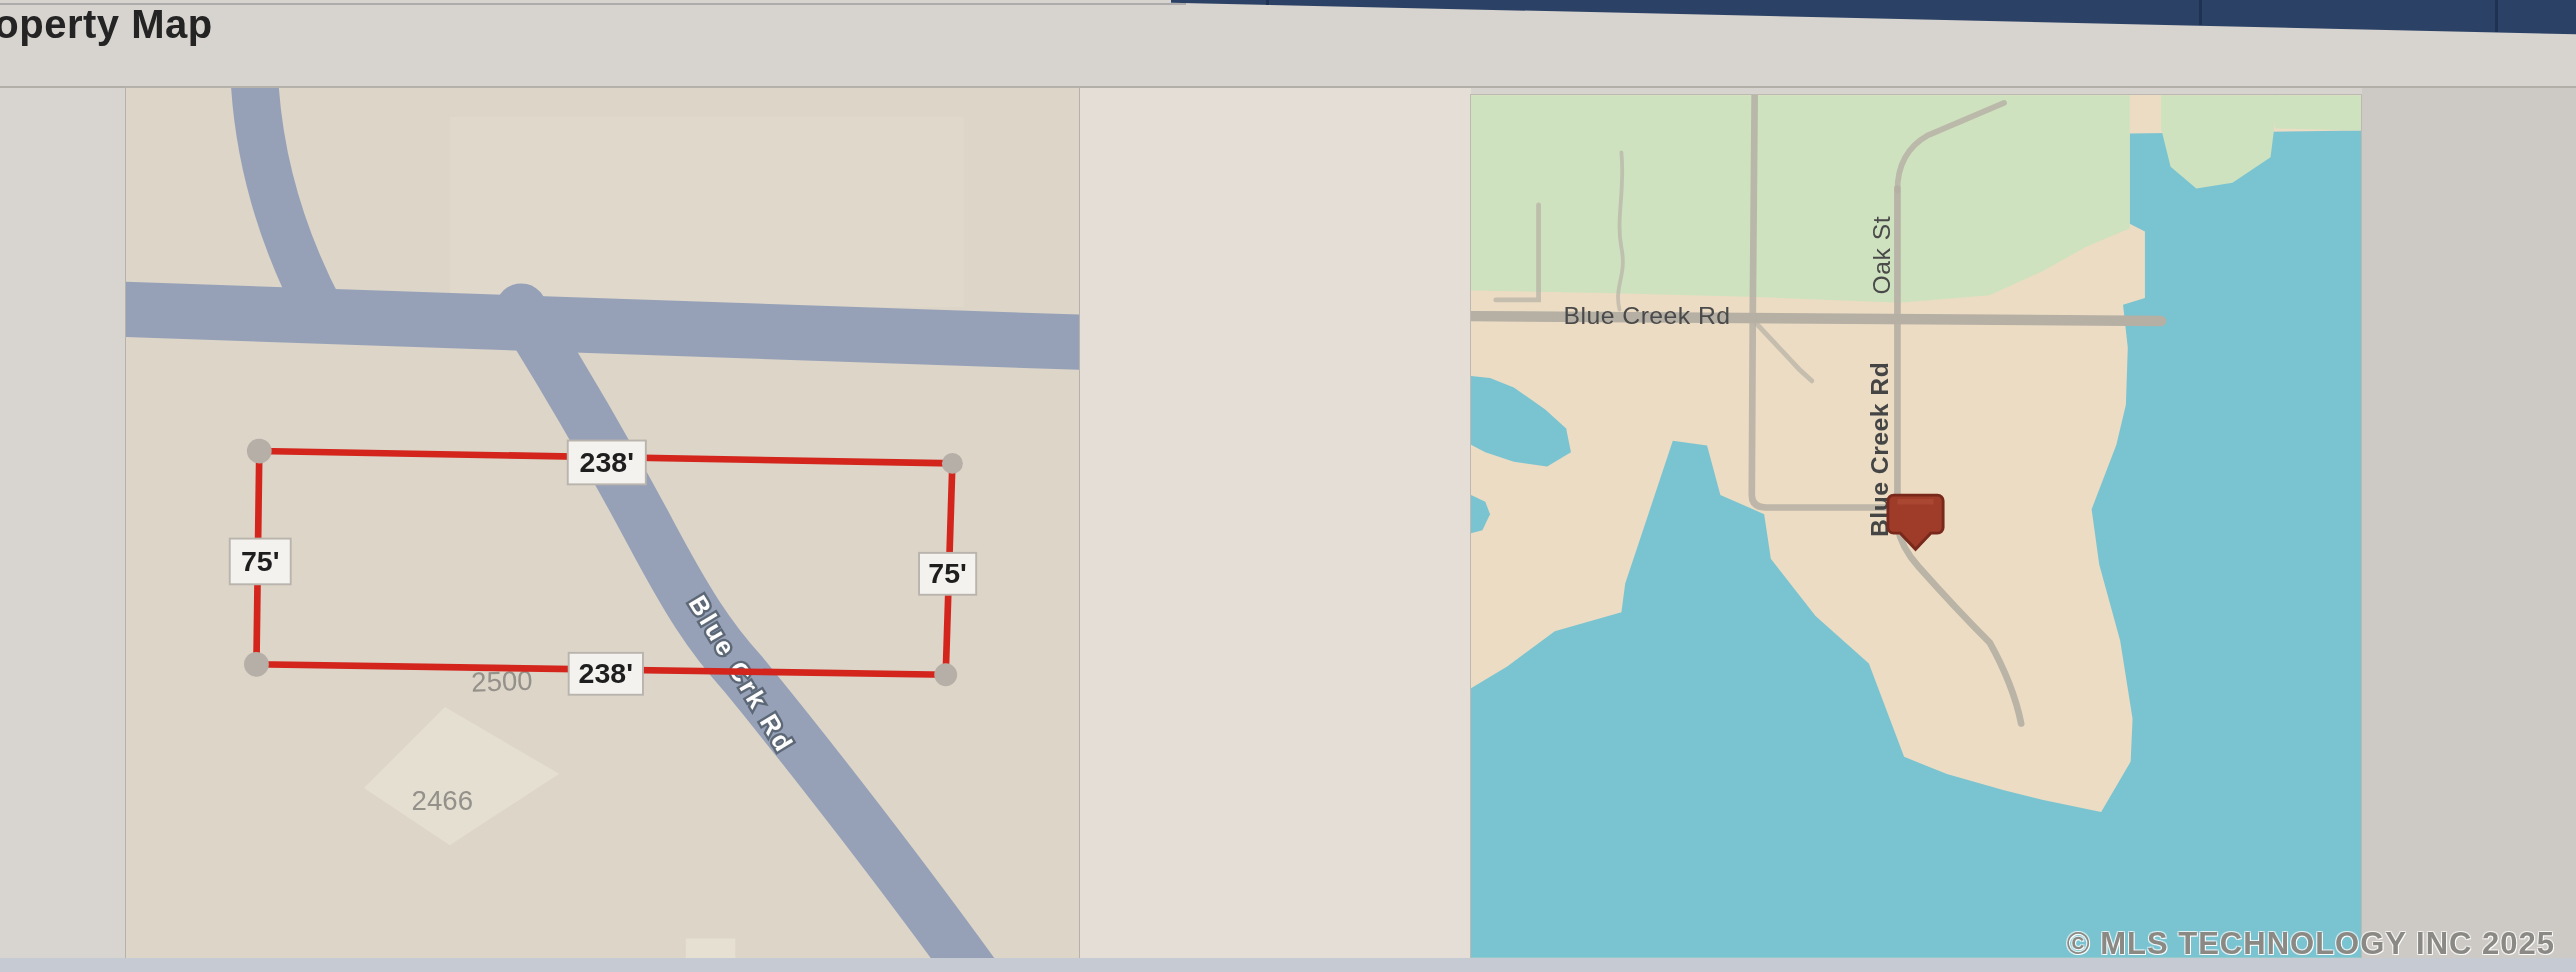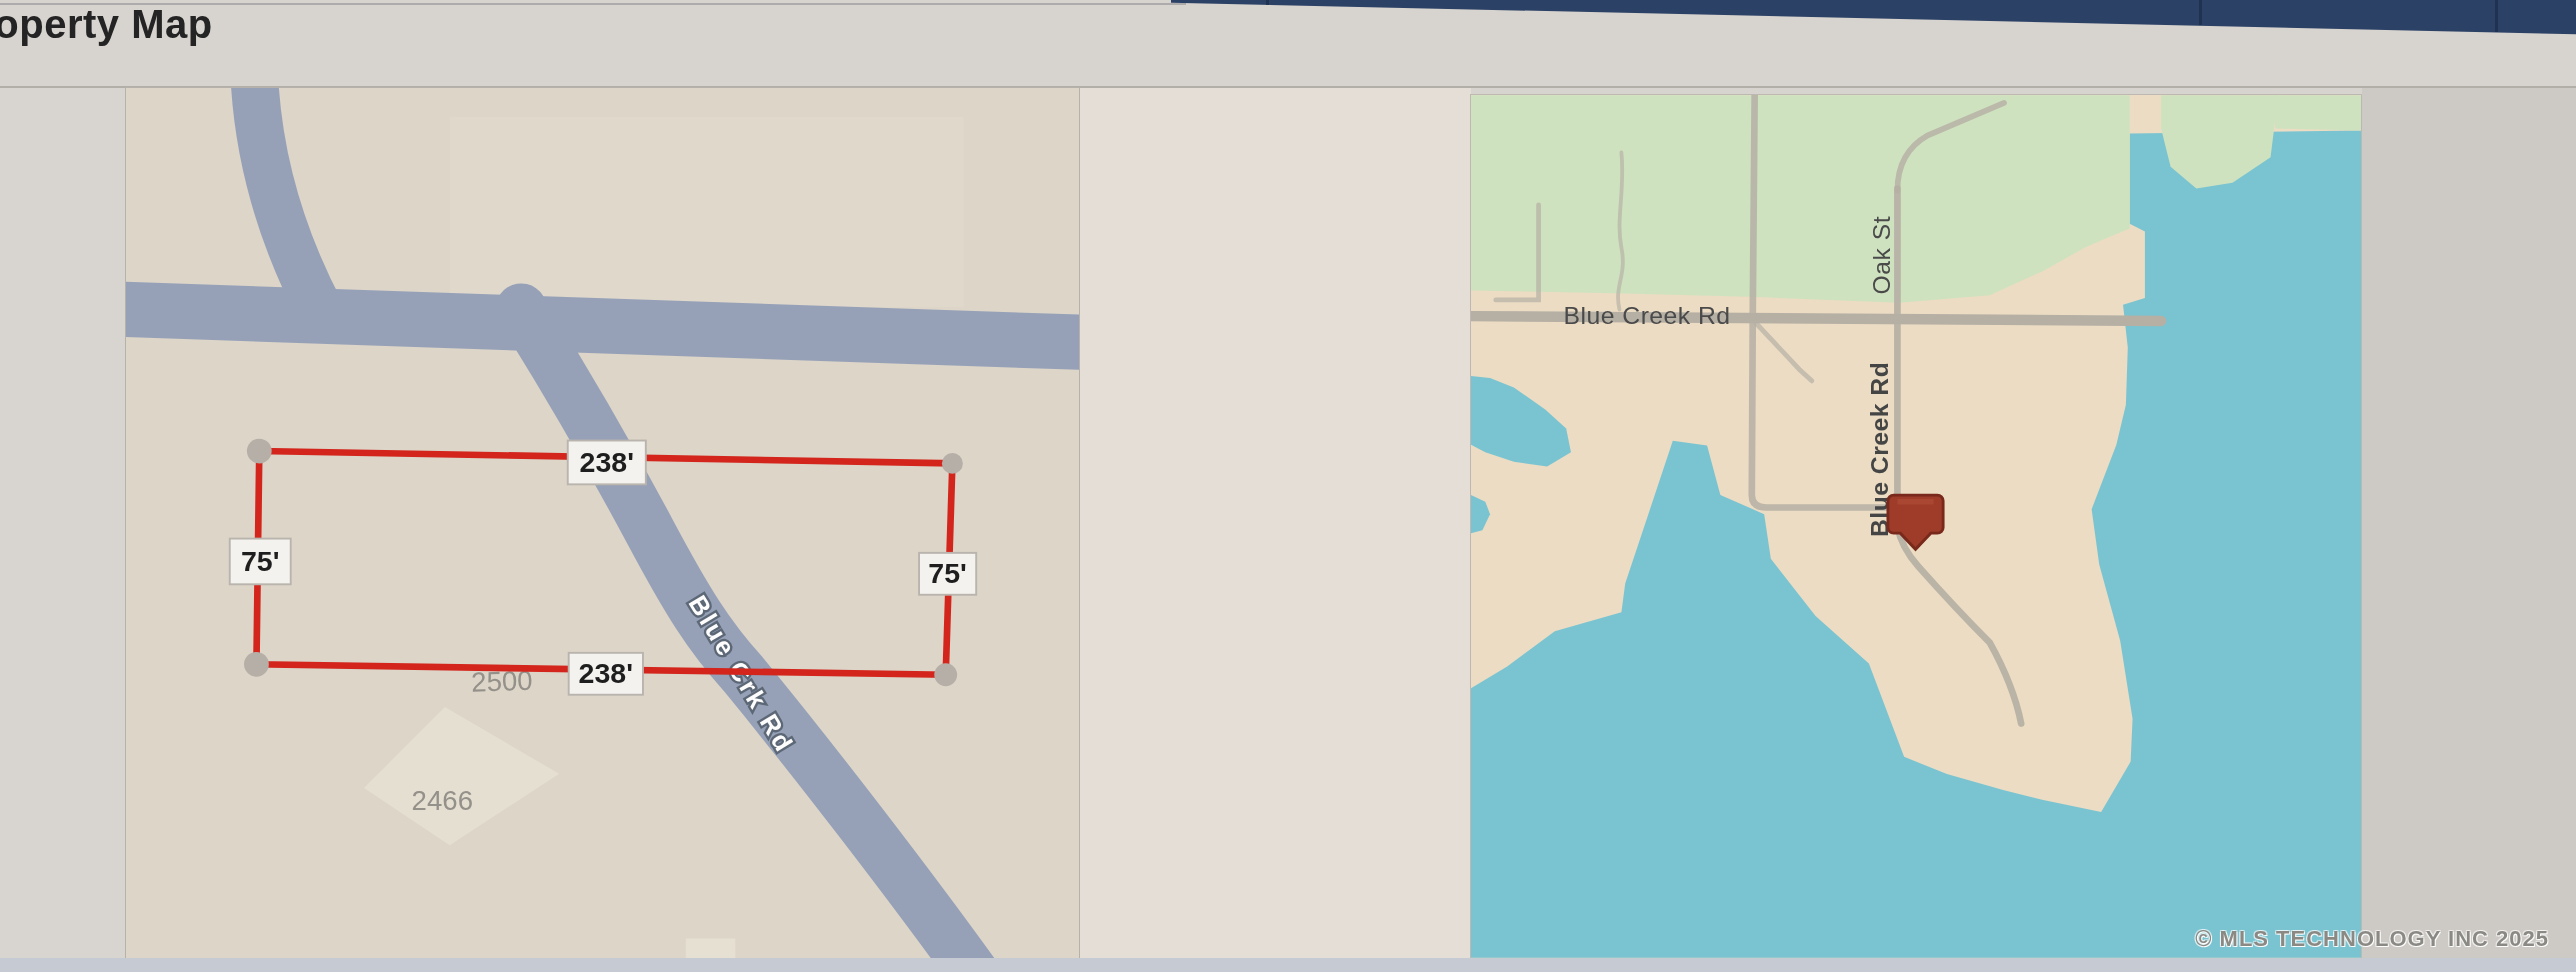--- a/index.html
+++ b/index.html
@@ -27,21 +27,21 @@
   }
   .navy-tick{position:absolute;top:0;width:2.9px;background:#203252;}
   
   #plat-map-panel{left:126px;top:88px;width:953px;height:885px;background:#dcd5c8;outline:1px solid #b6b1ab;}
   #location-map-panel{left:1471px;top:95px;width:890px;height:863px;background:#ecdcc3;outline:1px solid #bdb8b1;}
   svg{display:block;}
   
   #bottom-strip{left:0;top:958px;width:2576px;height:14.3px;background:#c6cad3;z-index:6;}
   
   #watermark{
-    right:27px;top:926px;z-index:7;font-size:22px;font-weight:600;letter-spacing:1px;
+    right:21px;top:926px;z-index:7;font-size:31px;font-weight:600;letter-spacing:1px;
     color:#8b8984;
     text-shadow:1px 1px 0 rgba(255,255,255,.95),-1px -1px 0 rgba(255,255,255,.55),1px -1px 0 rgba(255,255,255,.55),-1px 1px 0 rgba(255,255,255,.7);
     white-space:nowrap;
   }
   text{font-family:"Liberation Sans", sans-serif;}
   .dim-text{font-size:30px;font-weight:bold;fill:#1e1e1e;}
   .parcel-text{font-size:29px;fill:#94908a;}
   .road-name-left{font-size:27px;font-weight:bold;fill:#fdfdfd;stroke:#5d6877;stroke-width:5px;paint-order:stroke;letter-spacing:3px;}
   .road-name-right{font-size:26px;font-weight:500;fill:#4a4a4a;letter-spacing:.5px;}
 </style>

